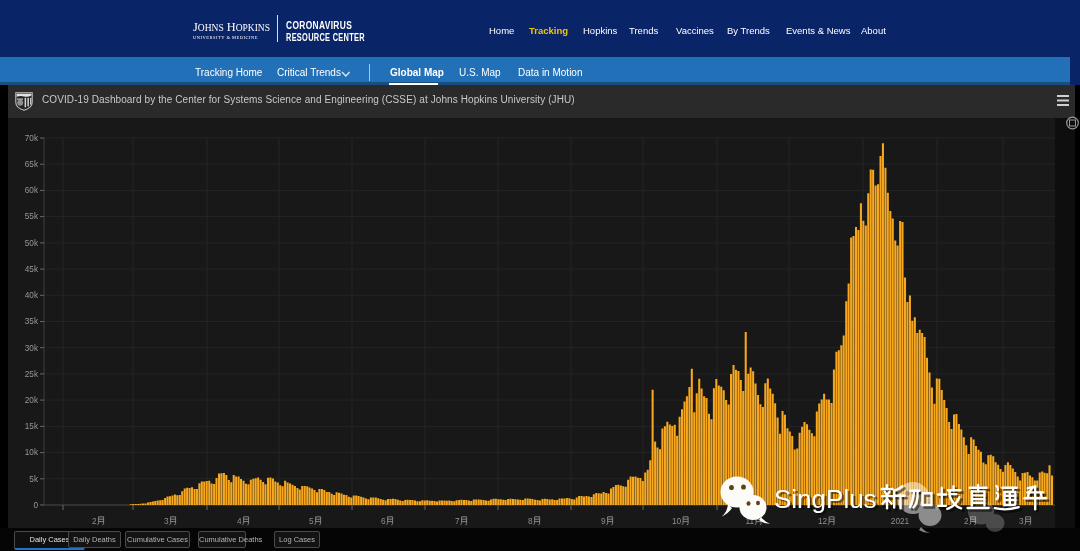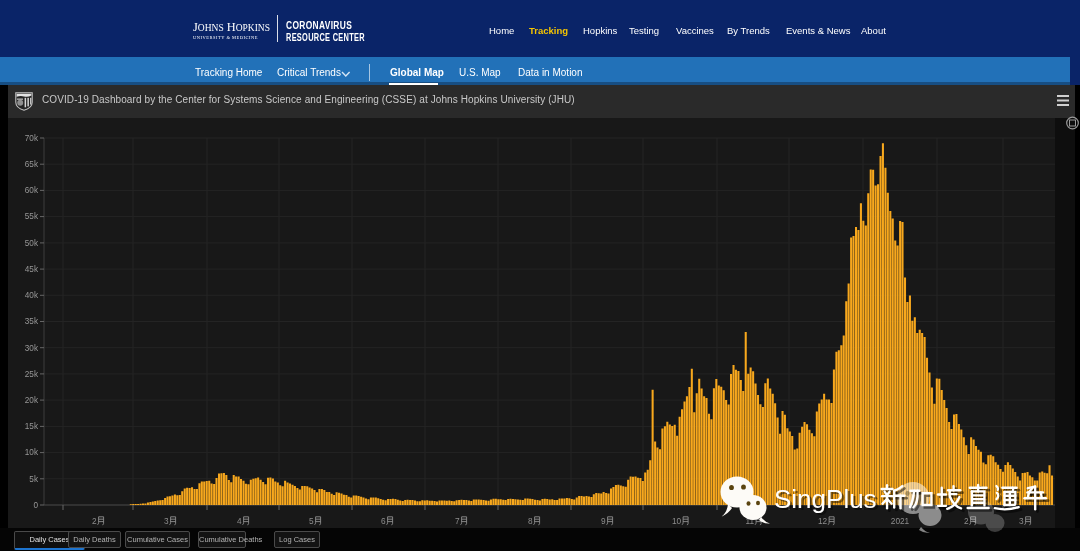--- a/index.html
+++ b/index.html
@@ -27,21 +27,21 @@
  <div style="font-size:13px;white-space:nowrap;transform:scaleX(0.95);transform-origin:0 0">J<span style="font-size:10px">OHNS</span> H<span style="font-size:10px">OPKINS</span></div>
  <div style="font-size:8px;letter-spacing:0.9px;margin-top:0px;white-space:nowrap;transform:scale(0.56);transform-origin:0 0">UNIVERSITY &amp; MEDICINE</div>
 </div>
 <div class="abs" style="left:277px;top:15px;width:1px;height:27px;background:rgba(255,255,255,0.85)"></div>
 <div class="abs" style="left:286px;top:20px;color:#fff;font-weight:bold;font-size:10px;letter-spacing:0.4px;transform:scaleX(0.84);transform-origin:0 0">CORONAVIRUS</div>
 <div class="abs" style="left:286px;top:32px;color:#fff;font-weight:bold;font-size:10px;letter-spacing:0.4px;transform:scaleX(0.74);transform-origin:0 0">RESOURCE CENTER</div>
 
 <div class="nav1" style="left:489px">Home</div>
 <div class="nav1" style="left:529px;color:#f5c400;font-weight:bold">Tracking</div>
 <div class="nav1" style="left:583px">Hopkins</div>
-<div class="nav1" style="left:629px">Testing</div>
+<div class="nav1" style="left:629px">Trends</div>
 <div class="nav1" style="left:676px">Vaccines</div>
 <div class="nav1" style="left:727px">By Trends</div>
 <div class="nav1" style="left:786px">Events &amp; News</div>
 <div class="nav1" style="left:861px">About</div>
 
 <div class="nav2" style="left:195px">Tracking Home</div>
 <div class="nav2" style="left:277px">Critical Trends</div>
 <svg class="abs" style="left:341px;top:71px" width="10" height="7">
     <path d="M1,1 L4.8,5 L8.6,1" fill="none" stroke="#d5e6f5" stroke-width="1.4"></path>
   </svg>

